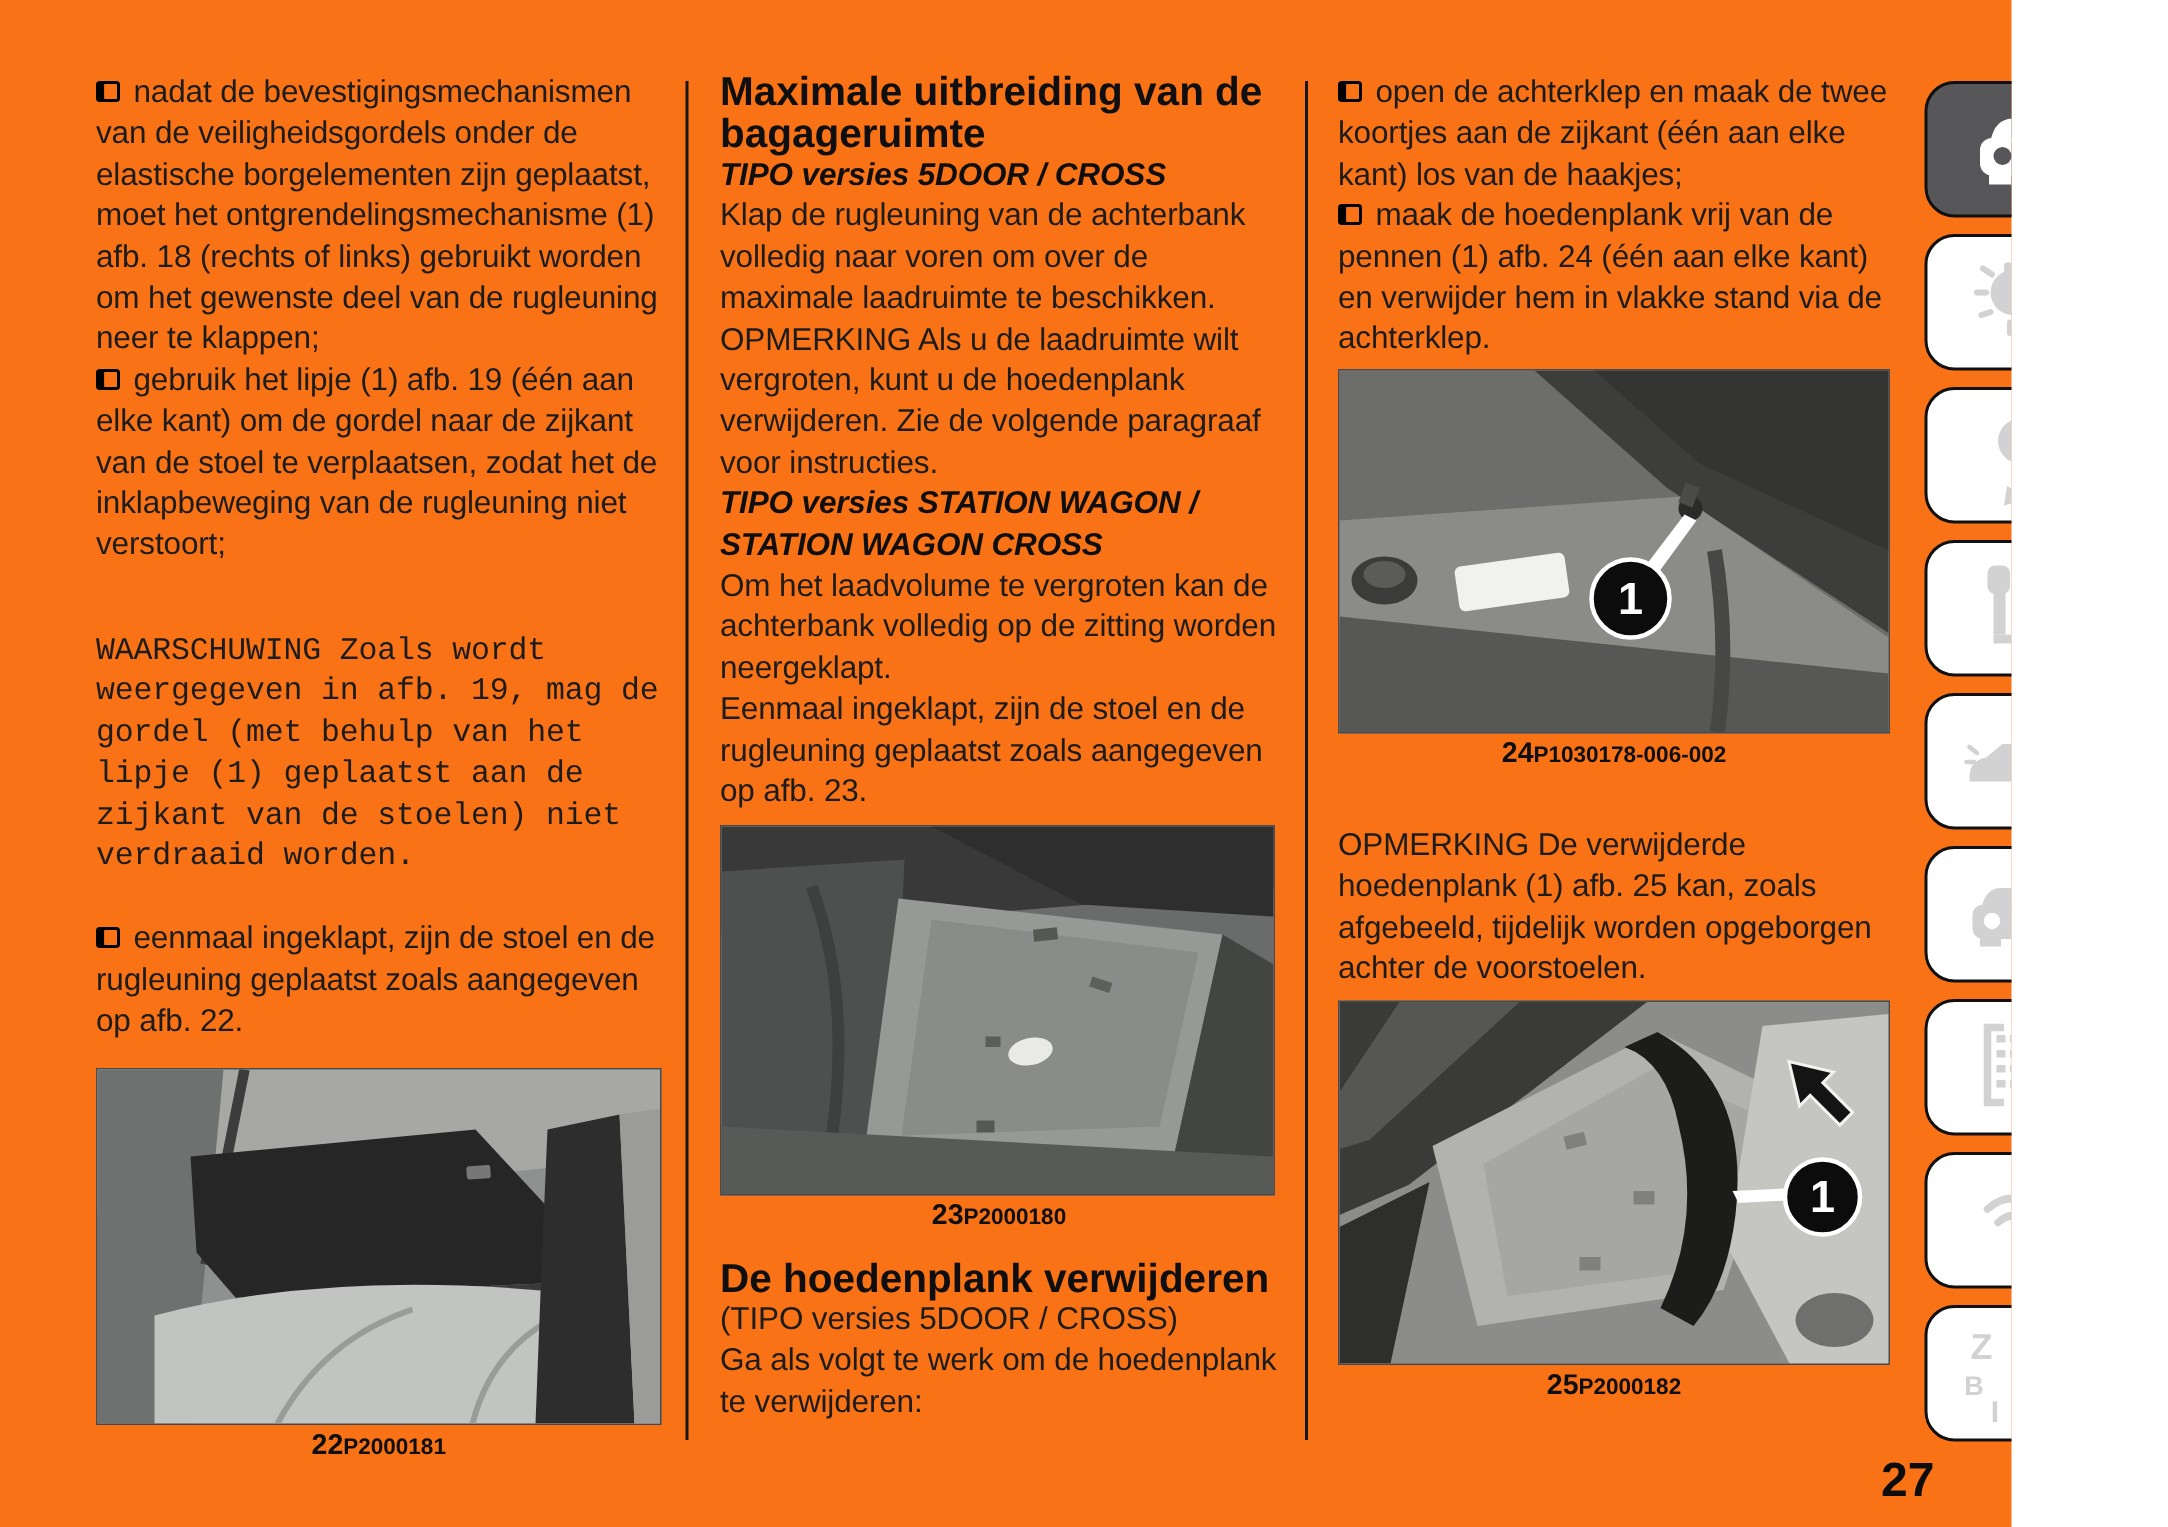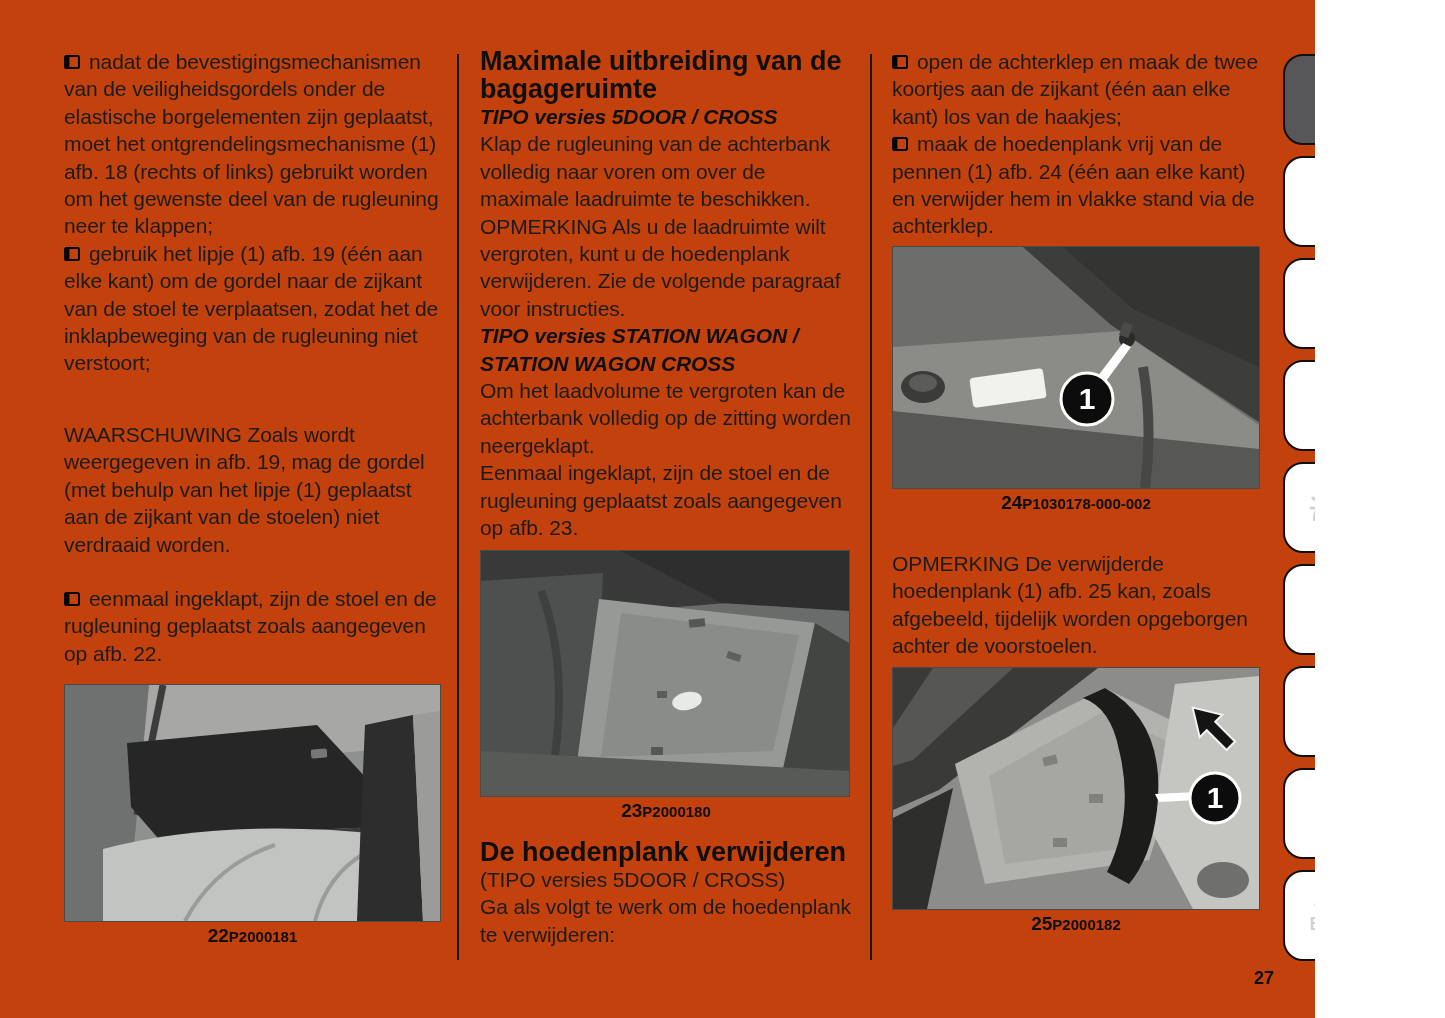--- a/index.html
+++ b/index.html
@@ -1,44 +1,44 @@
 <!DOCTYPE html>
 <html><head>
 <meta charset="utf-8">
 <style>
   html,body{margin:0;padding:0;background:#ffffff;}
-  .page{position:relative;width:1315px;height:1018px;background:#c2410c;overflow:hidden;
-        font-family:"Liberation Sans",sans-serif;color:#1c1c1c;}
+  .page{position:relative;width:1315px;height:1018px;background:#f97316;overflow:hidden;
+        font-family:"Liberation Sans",sans-serif;color:#1c1c1c;padding-left:26px;}
   
   .col{position:absolute;top:48px;}
   .col-left{left:64px;width:377px;}
   .col-mid{left:480px;width:372px;}
   .col-right{left:892px;width:368px;}
   .vline{position:absolute;top:54px;height:906px;width:2px;background:#161616;}
   #vline1{left:457px;} #vline2{left:870px;}
   
   p{margin:0;font-size:21px;line-height:27.4px;letter-spacing:-0.1px;}
   .h{font-size:27px;line-height:27.5px;margin:0;font-weight:700;color:#0f0f0f;}
   .sub{font-weight:700;font-style:italic;color:#0f0f0f;}
-  .mt20{margin-top:36px;} .mt27{margin-top:27px;} .mt40{margin-top:44px;}
+  .mt20{margin-top:36px;} .mt27{margin-top:27px;} .mt40{margin-top:44px;font-family:Liberation Mono, monospace;}
   .sq{display:inline-block;width:12px;height:10px;border:2.2px solid #000;border-radius:2.5px;
       box-shadow:inset 3.4px 0 0 #000;margin-right:9px;}
   
   figure{margin:0;}
   figure.fgap{margin-top:17px;}
   svg.ph{display:block;border:1px solid #4a4a4a;background:#8a8a8a;}
   figcaption{display:flex;justify-content:center;align-items:baseline;margin-top:3px;}
   .fig-num{font-size:19px;font-weight:700;color:#0f0f0f;}
   .fig-code{font-size:15px;font-weight:700;color:#0f0f0f;}
   
   .sidebar{position:absolute;left:1283px;top:54px;width:156px;}
   .tab{box-sizing:border-box;width:156px;height:91px;margin-bottom:11px;border:2.6px solid #101010;
        border-radius:20px;background:#fff;display:flex;align-items:center;justify-content:center;}
   .tab.active{background:#57575a;}
-  .pagenum{position:absolute;left:1254px;top:968px;font-size:18px;font-weight:700;color:#0d0d0d;text-align:right;}
+  .pagenum{position:absolute;left:1254px;top:968px;font-size:32px;font-weight:700;color:#0d0d0d;text-align:right;}
 </style>
 </head>
 <body>
 
 <div class="page">
 
   <div class="col col-left">
     <p><span class="sq"></span><span>nadat de bevestigingsmechanismen van de veiligheidsgordels onder de elastische borgelementen zijn geplaatst, moet het ontgrendelingsmechanisme (1) afb. 18 (rechts of links) gebruikt worden om het gewenste deel van de rugleuning neer te klappen;</span></p>
     <p><span class="sq"></span><span>gebruik het lipje (1) afb. 19 (één aan elke kant) om de gordel naar de zijkant van de stoel te verplaatsen, zodat het de inklapbeweging van de rugleuning niet verstoort;</span></p>
     <p class="mt40">WAARSCHUWING Zoals wordt weergegeven in afb. 19, mag de gordel (met behulp van het lipje (1) geplaatst aan de zijkant van de stoelen) niet verdraaid worden.</p>
@@ -122,21 +122,21 @@
         <polygon points="0,164 366,202 366,241 0,241" fill="#575756"></polygon>
         <path d="M250 120 Q260 180 252 241" stroke="#474745" stroke-width="10" fill="none"></path>
         <circle cx="234" cy="92" r="8" fill="#2a2a29"></circle>
         <rect x="228" y="76" width="10" height="14" fill="#4b4b49" transform="rotate(20 233 83)"></rect>
         <polygon points="230,96 238,100 200,152 192,146" fill="#ffffff"></polygon>
         <circle cx="194" cy="152" r="26" fill="#0c0c0c" stroke="#ffffff" stroke-width="3"></circle>
         <text x="194" y="162" text-anchor="middle" font-size="30" font-weight="bold" fill="#ffffff" font-family="Liberation Sans, sans-serif">1</text>
       </svg>
       <figcaption>
         <span class="fig-num">24</span>
-        <span class="fig-code">P1030178-000-002</span>
+        <span class="fig-code">P1030178-006-002</span>
       </figcaption>
     </figure>
 
     <p class="mt20">OPMERKING De verwijderde hoedenplank (1) afb. 25 kan, zoals afgebeeld, tijdelijk worden opgeborgen achter de voorstoelen.</p>
 
     <figure style="margin-top:8px">
       <svg class="ph" width="366" height="241" viewBox="0 0 366 241">
         <rect width="366" height="241" fill="#8c8c8a"></rect>
         <polygon points="0,0 205,0 46,122 0,142" fill="#3a3a39"></polygon>
         <polygon points="40,0 120,0 20,92 0,98 0,60" fill="#565654"></polygon>

